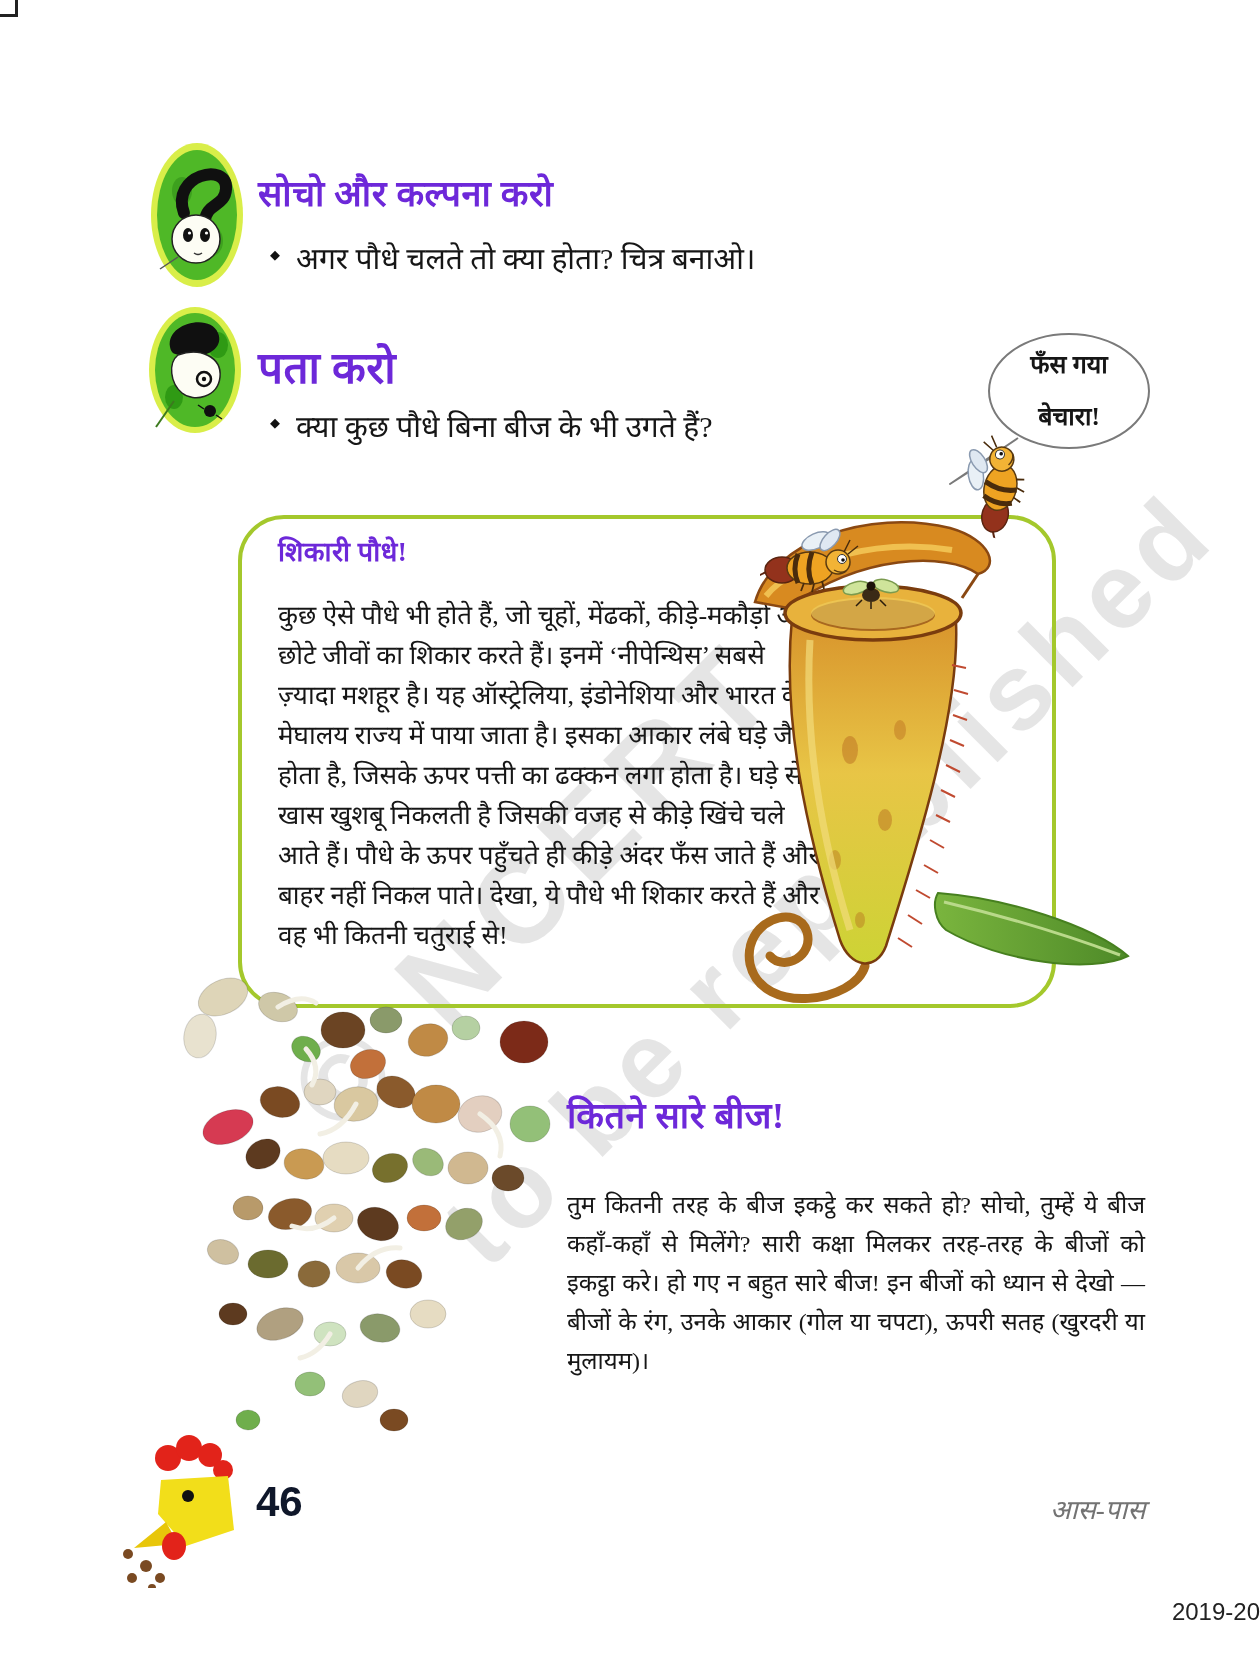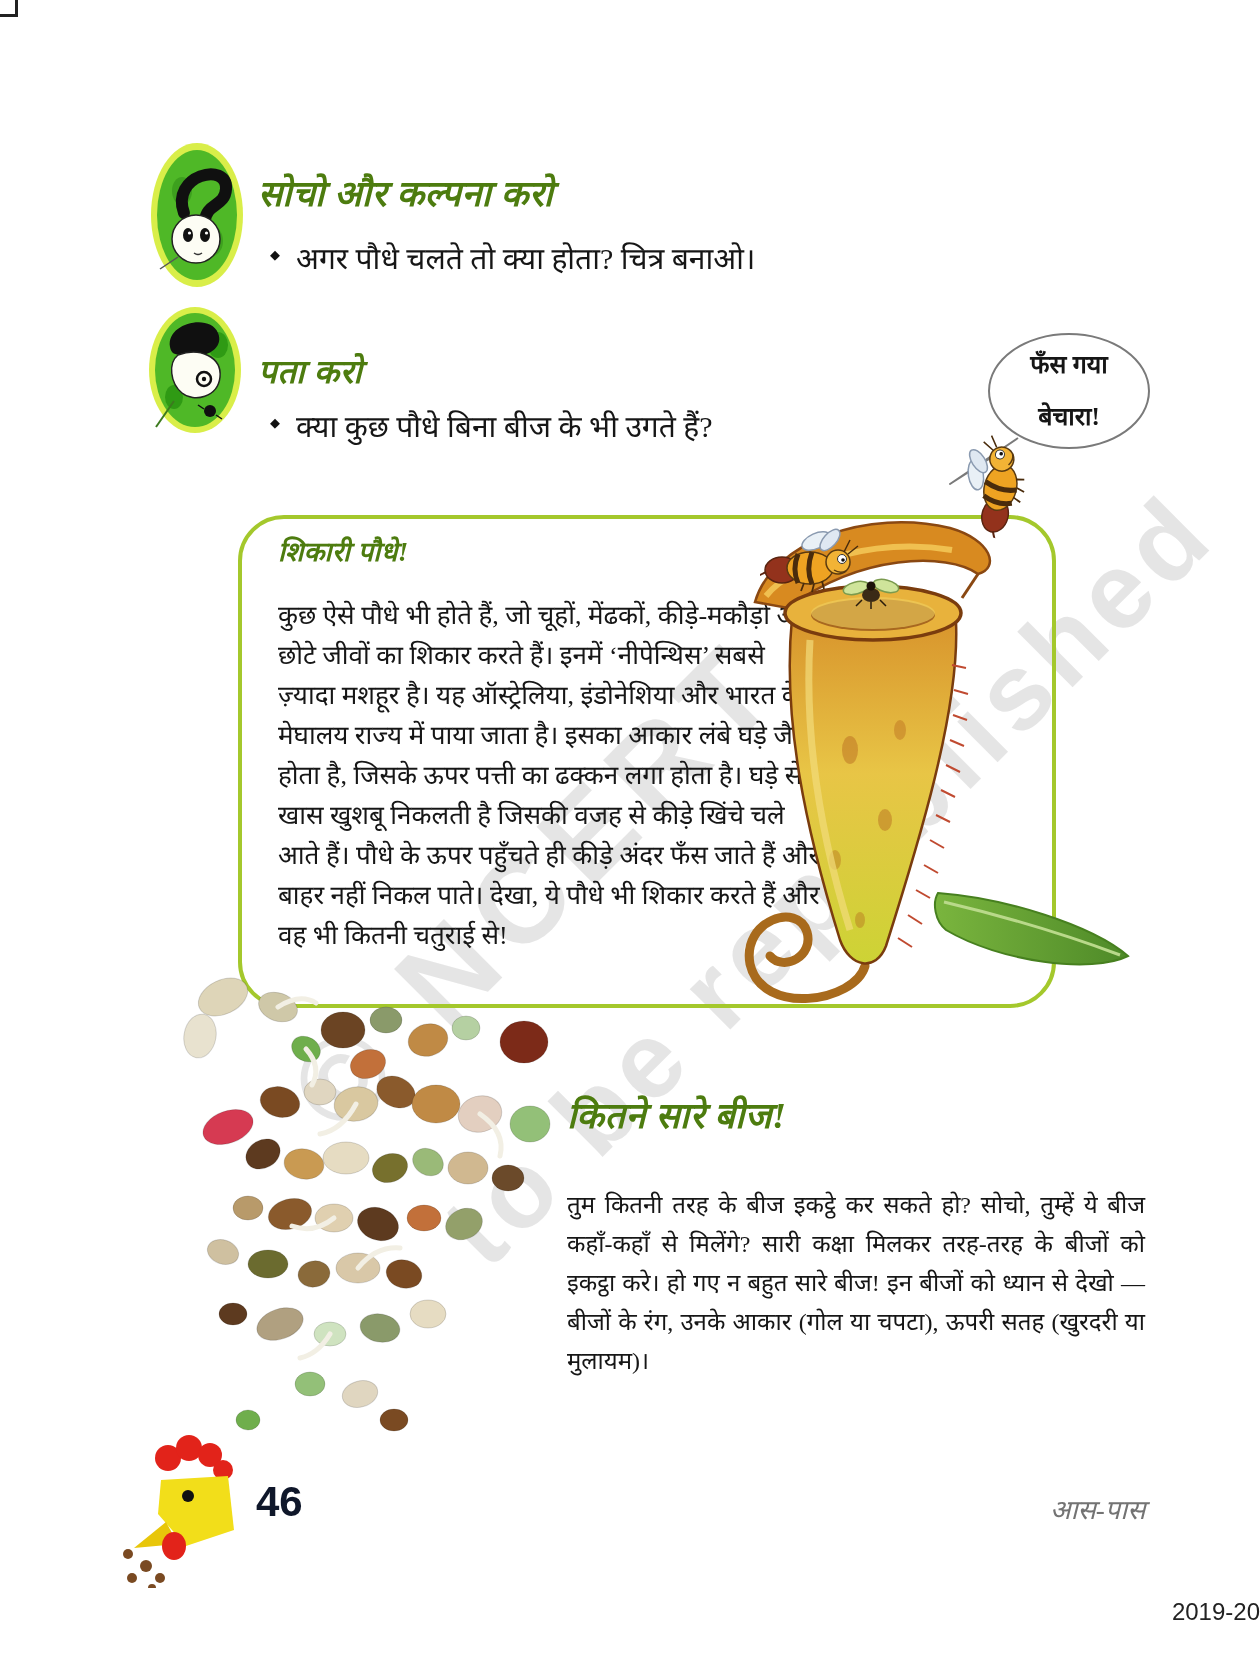--- a/index.html
+++ b/index.html
@@ -1,19 +1,19 @@
 <!DOCTYPE html>
 <html><head>
 <meta charset="utf-8">
 <style>
   html,body{margin:0;padding:0;background:#ffffff;}
   #page{position:relative;width:1260px;height:1680px;background:#fff;overflow:hidden;
         font-family:"Liberation Serif","DejaVu Serif",serif;color:#161616;}
   .abs{position:absolute;}
-  .hd{font-weight:bold;color:#4d7c0f;letter-spacing:0.5px;font-style:italic;}
+  .hd{font-weight:bold;color:#6d28d9;letter-spacing:0.5px;}
   .bullet-row{display:flex;align-items:flex-start;}
   .diamond{font-size:13px;line-height:30px;margin-right:16px;color:#111;}
   .btxt{font-size:30px;line-height:38px;}
   .para{text-align:left;}
   .wm{color:#bdbdbd;opacity:0.38;font-size:120px;letter-spacing:14px;white-space:nowrap;
       transform-origin:left bottom;transform:rotate(-45deg);z-index:1;
       font-family:"Liberation Sans",sans-serif;font-weight:bold;}
   .z2{z-index:2;}
   .bubble{border:2px solid #7a7a7a;border-radius:50%;background:#fff;
           display:flex;flex-direction:column;justify-content:center;align-items:center;gap:16px;}
@@ -61,21 +61,21 @@
       <path d="M22,42 C18,18 62,8 70,28 C76,42 60,52 48,50 C36,48 24,54 22,42 Z" fill="#101010"></path>
       <path d="M30,50 C52,42 74,52 72,72 C70,92 46,98 34,88 C22,78 20,58 30,50 Z" fill="#fdfdf4" stroke="#222" stroke-width="1.5"></path>
       <circle cx="56" cy="74" r="7" fill="none" stroke="#111" stroke-width="2.5"></circle>
       <circle cx="56" cy="74" r="2.2" fill="#111"></circle>
       <circle cx="62" cy="106" r="6" fill="#101010"></circle>
       <line x1="56" y1="104" x2="50" y2="100" stroke="#101010" stroke-width="1.5"></line>
       <line x1="68" y1="110" x2="74" y2="114" stroke="#101010" stroke-width="1.5"></line>
       <line x1="8" y1="122" x2="26" y2="96" stroke="#3c7a1e" stroke-width="2"></line>
     </svg>
   </div>
-  <div class="abs z2 hd" style="left:258px;top:348px;font-size:33px;">पता करो</div>
+  <div class="abs z2 hd" style="left:258px;top:336px;font-size:44px;">पता करो</div>
   <div class="abs z2 bullet-row" style="left:270px;top:408px;width:760px;">
     <span class="diamond">◆</span>
     <span class="btxt">क्या कुछ पौधे बिना बीज के भी उगते हैं?</span>
   </div>
 
   <div class="abs z2 bubble" style="left:988px;top:333px;width:158px;height:112px;">
     <div>फँस गया</div>
     <div>बेचारा!</div>
   </div>
   <svg class="abs z2" style="left:938px;top:436px;" width="90" height="56" viewBox="0 0 90 56">

